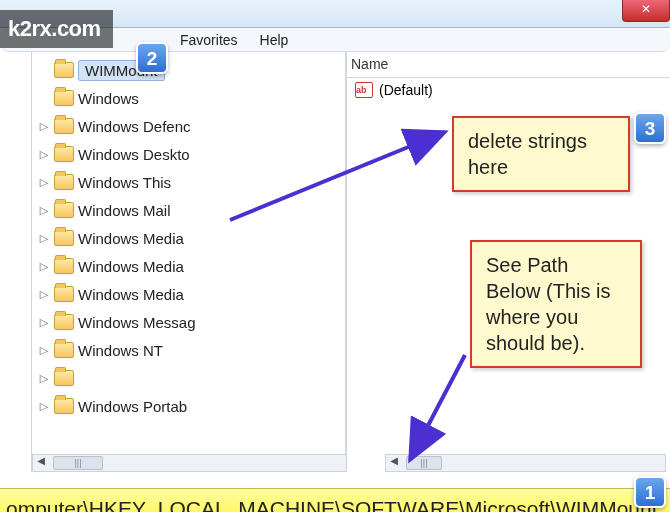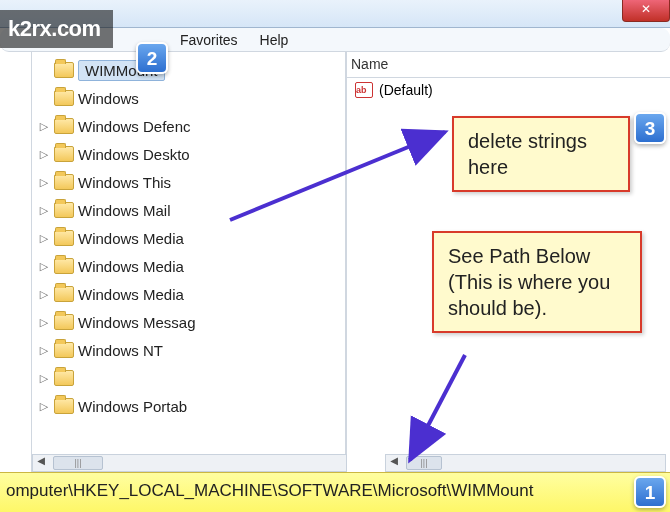--- a/index.html
+++ b/index.html
@@ -172,25 +172,25 @@
 .scroll-thumb {
   width: 50px; height: 14px;
   background: #dce3ec;
   border: 1px solid #b6c2d1;
   border-radius: 2px;
   margin-left: 4px;
 }
 .statusbar {
   position: absolute;
   bottom: 0; left: 0; right: 0;
-  height: 40px;
+  height: 24px;
   background: linear-gradient(#fffea0, #fef768);
   border-top: 1px solid #cbb742;
   padding: 8px 6px;
-  font-size: 17px;
+  font-size: 21px;
   color: #222;
   white-space: nowrap;
   overflow: hidden;
 }
 .callout-marker {
   position: absolute;
   width: 32px; height: 32px;
   background: linear-gradient(#6aa7ee, #2d6fd0);
   border: 2px solid #fff;
   border-radius: 6px;
@@ -211,21 +211,21 @@
   border: 2px solid #d83a2a;
   font-family: "Comic Sans MS", cursive, sans-serif;
   font-size: 20px;
   color: #222;
   padding: 10px 14px;
   line-height: 1.3;
   z-index: 30;
   box-shadow: 2px 2px 4px rgba(0,0,0,0.2);
 }
 .annot1 { top: 116px; right: 40px; width: 178px; }
-.annot2 { top: 231px; right: 28px; width: 210px; }
+.annot2 { top: 240px; right: 28px; width: 172px; }
 .arrow {
   position: absolute;
   z-index: 25;
   pointer-events: none;
 }
 </style>
 </head>
 <body>
 
 <div class="titlebar">

